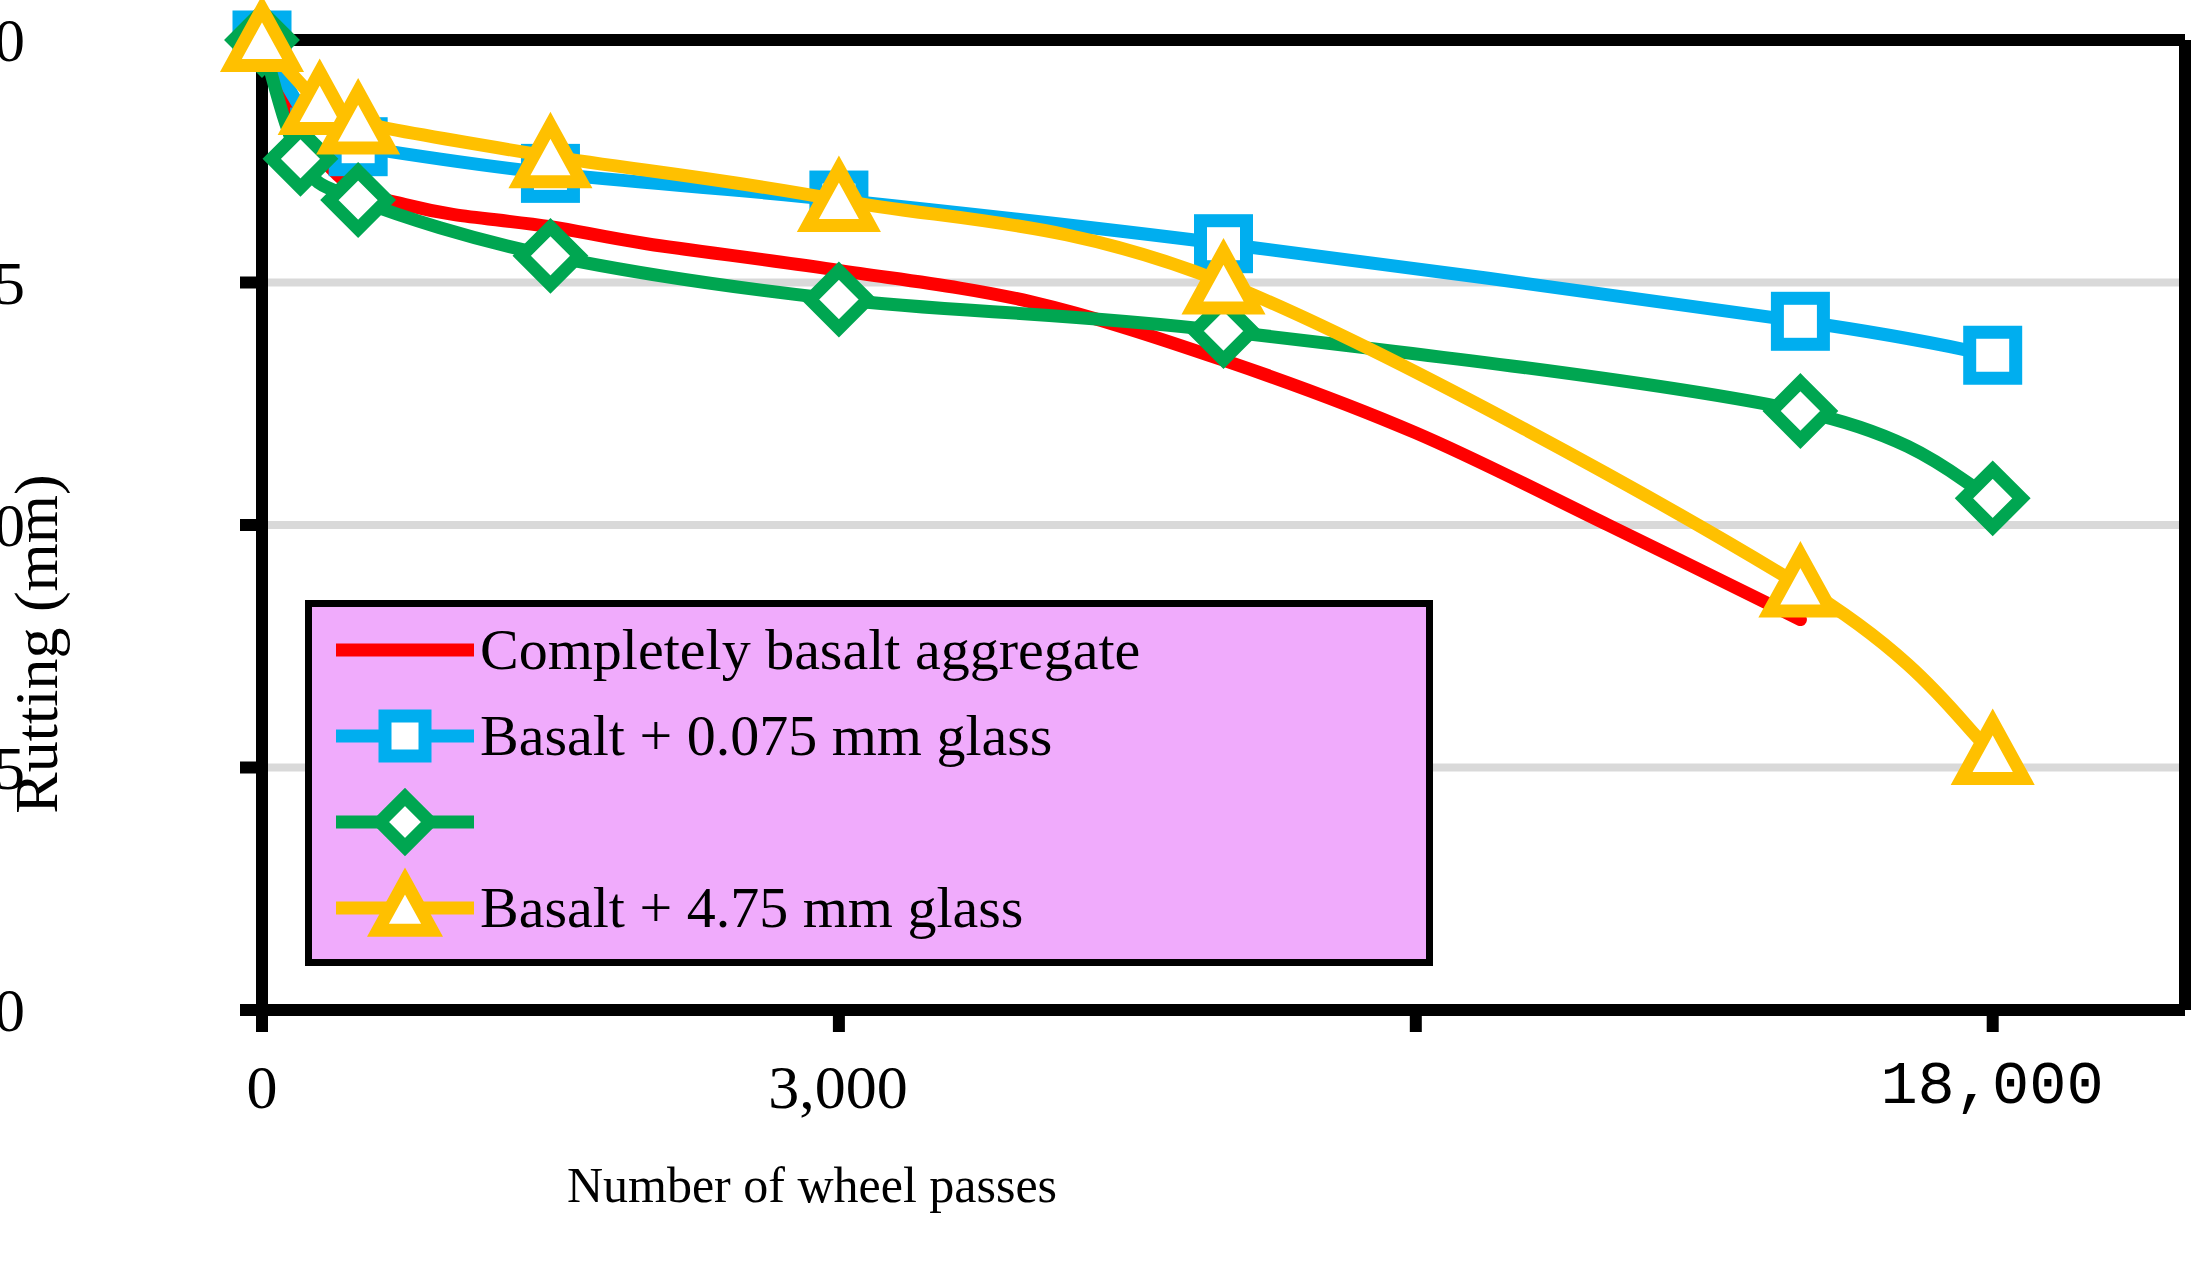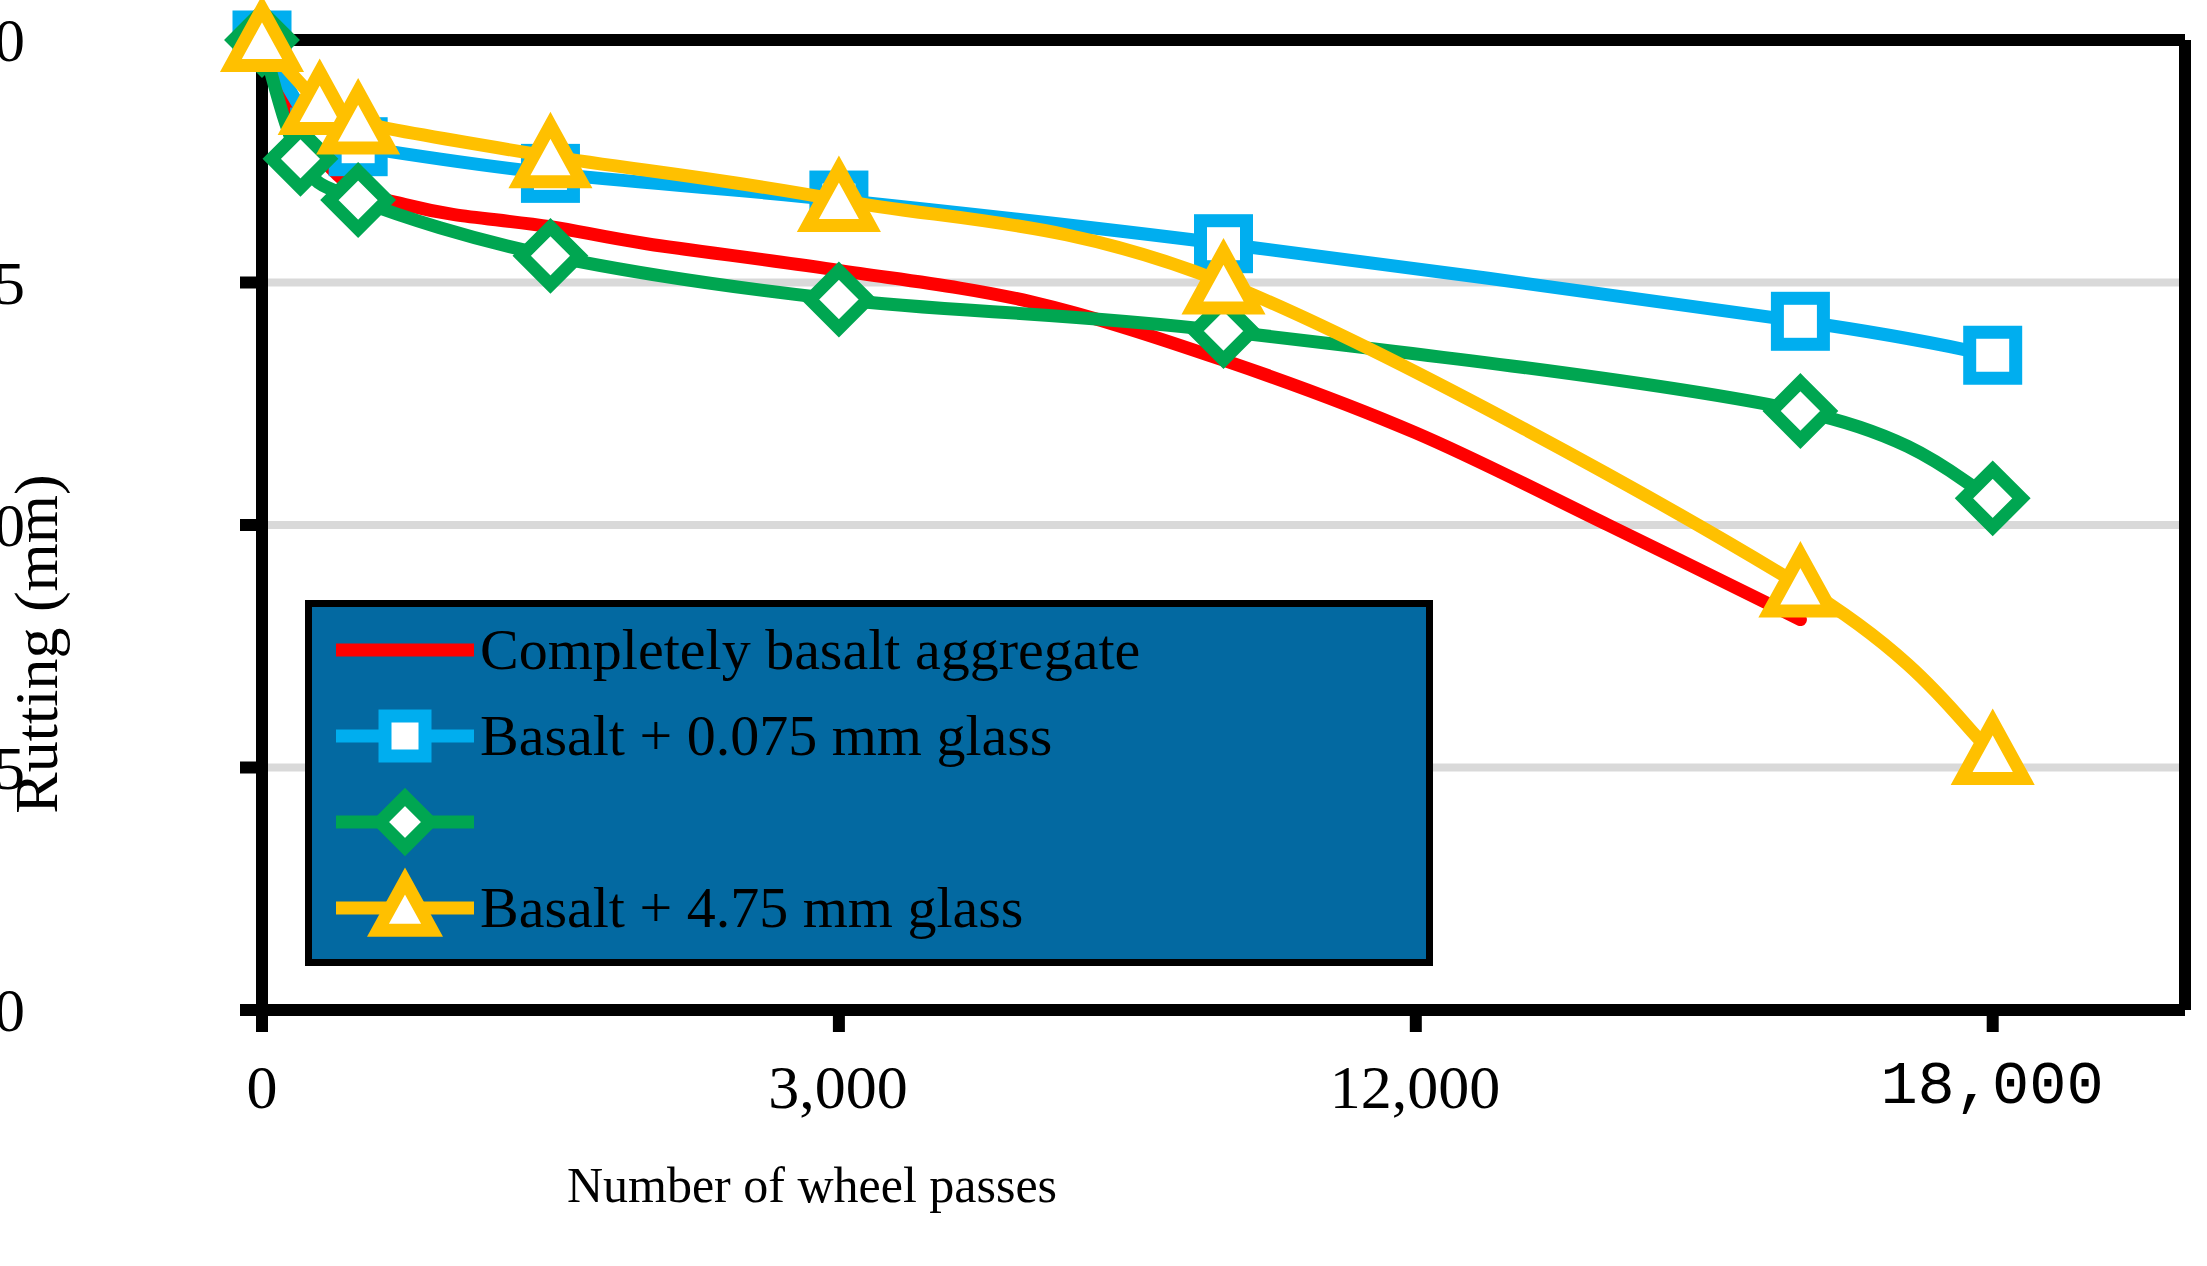--- a/index.html
+++ b/index.html
@@ -13,42 +13,41 @@
   }
   #x-axis-title{
     left:262px;top:1150px;width:1100px;height:70px;
     font-size:50px;text-align:center;line-height:70px;
   }
   .ytick{position:absolute;right:2182px;width:140px;text-align:right;font-size:62px;line-height:62px;color:#000;}
   .xtick{position:absolute;top:1056px;width:240px;text-align:center;font-size:62px;line-height:62px;color:#000;}
   #plot-svg{position:absolute;left:0;top:0;}
   #legend-box{
     position:absolute;left:305px;top:600px;width:1128px;height:366px;
-    background:#0369a1;border:7px solid #000000;box-sizing:border-box;
+    background:#f0abfc;border:7px solid #000000;box-sizing:border-box;
   }
   .legend-row{position:relative;height:86px;display:flex;align-items:center;}
   .legend-swatch{position:relative;width:150px;height:86px;margin-left:18px;flex:0 0 150px;}
   .legend-label{font-size:58px;line-height:60px;color:#000;white-space:nowrap;font-family:"Liberation Serif",serif;}
 </style>
 </head>
 <body>
 
 <div id="chart-root">
 
   <div class="axis-title" id="y-axis-title">Rutting (mm)</div>
 
   <div class="ytick" style="top:9px;">0</div>
   <div class="ytick" style="top:252px;">5</div>
   <div class="ytick" style="top:494px;">10</div>
   <div class="ytick" style="top:737px;">15</div>
   <div class="ytick" style="top:979px;">20</div>
 
   <div class="xtick" style="left:142px;">0</div>
   <div class="xtick" style="left:718px;">3,000</div>
-  <div class="xtick" style="left:1295px;">12,000</div>
   <div class="xtick" style="left:1872px;font-family:Liberation Mono, monospace;">18,000</div>
 
   <div class="axis-title" id="x-axis-title">Number of wheel passes</div>
 
   <svg id="plot-svg" width="2207" height="1266">
     <g id="gridlines">
         <line x1="262" y1="282.5" x2="2185" y2="282.5" stroke="#D9D9D9" stroke-width="8"></line>
         <line x1="262" y1="525" x2="2185" y2="525" stroke="#D9D9D9" stroke-width="8"></line>
         <line x1="262" y1="767.5" x2="2185" y2="767.5" stroke="#D9D9D9" stroke-width="8"></line>
       </g>

